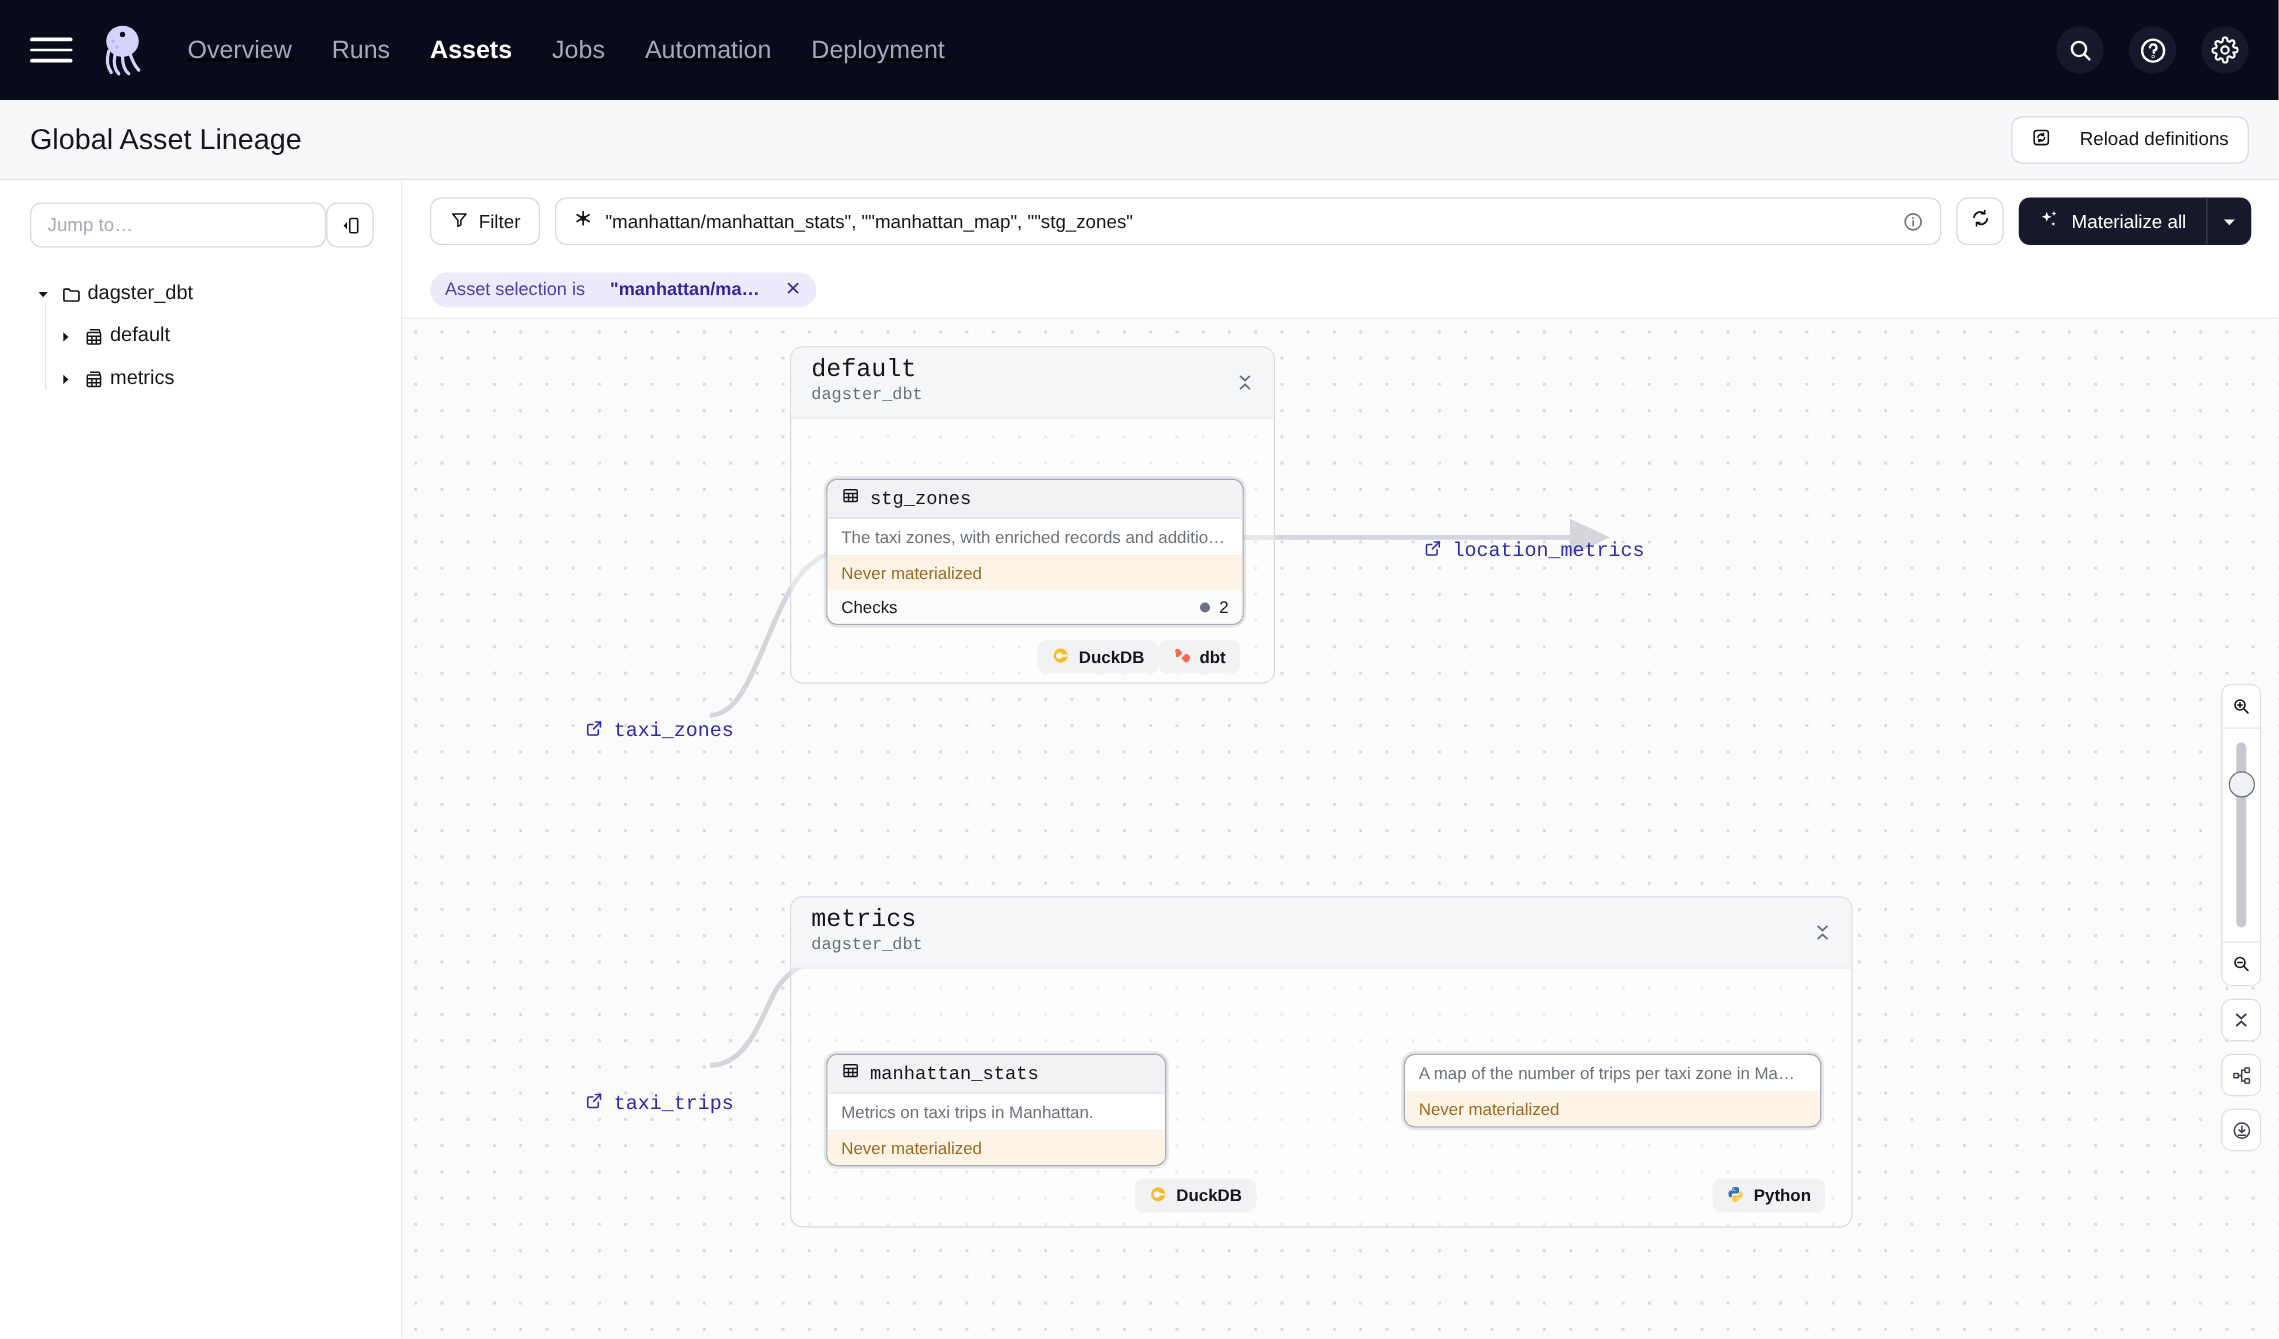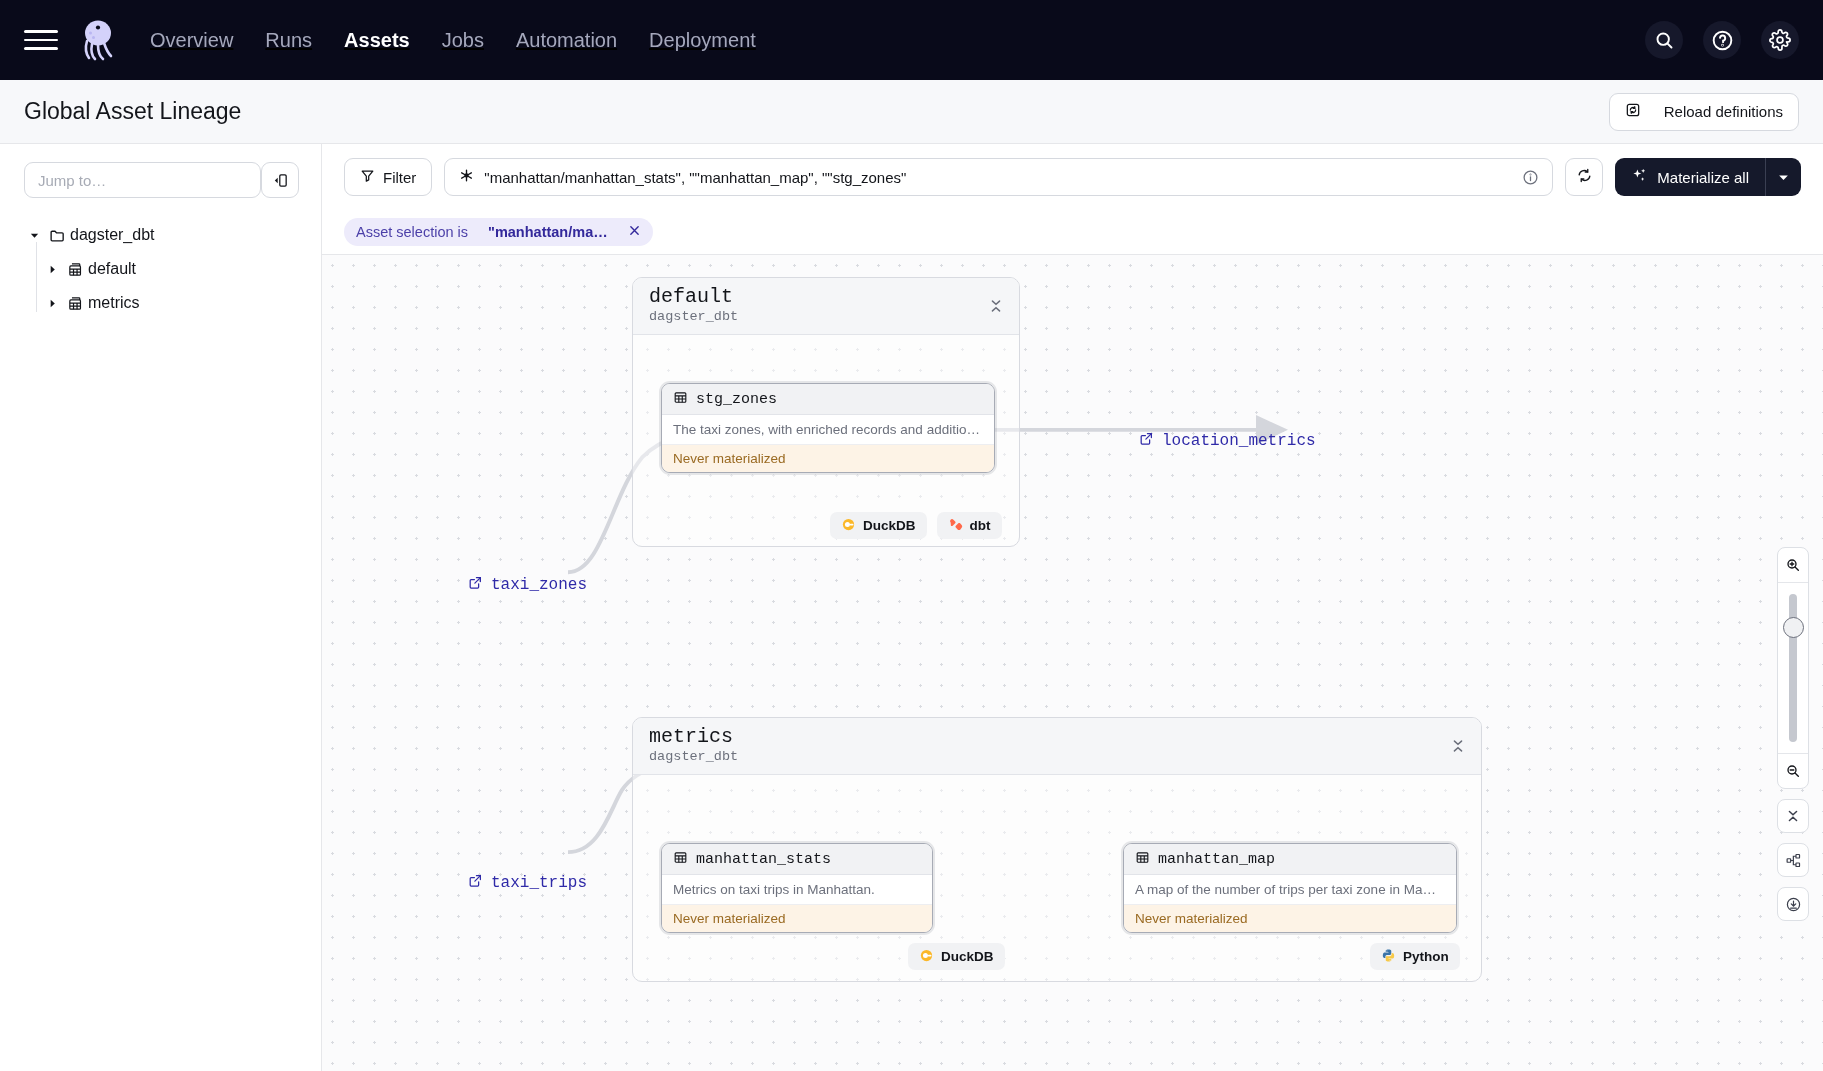--- a/index.html
+++ b/index.html
@@ -106,21 +106,21 @@
                  background:#F1F2F4; border-bottom:1px solid #E2E4E9; }
   .asset .aname { font-size:15px; color:#13151A; }
   .asset .adesc { font-size:13.5px; color:#6C707C; padding:7px 11px; white-space:nowrap; overflow:hidden;
                   text-overflow:ellipsis; border-bottom:1px solid #EDEEF1; }
   .asset .astat { font-size:13.5px; color:#9A6A22; background:#FDF3E6; padding:6px 11px; }
   .asset .achecks { display:flex; align-items:center; font-size:13.5px; color:#13151A; padding:6px 11px; background:#FBFBFC;}
   .asset .achecks .cnt { margin-left:auto; display:flex; align-items:center; gap:7px; color:#13151A;}
   .dot { width:8px; height:8px; border-radius:50%; background:#6A7081; display:inline-block; }
 
   
-  .tagrow { position:absolute; display:flex; gap:10px; }
+  .tagrow { position:absolute; display:flex; }
   .tag { display:flex; align-items:center; gap:7px; height:27px; padding:0 11px;
          background:#F1F2F4; border-radius:7px; font-size:13.5px; font-weight:bold; color:#13151A; cursor:pointer; }
 
   
   .extnode { position:absolute; display:flex; align-items:center; gap:8px;
              font-size:16px; color:#2F2AA8; cursor:pointer; }
 
   
   #zoomctl { position:absolute; right:14px; top:12px; display:flex; flex-direction:column; gap:10px; align-items:center; }
   .zgroup { width:32px; border:1px solid #DDE0E5; border-radius:8px; background:#fff; display:flex; flex-direction:column; align-items:center; }
@@ -367,20 +367,27 @@
           <span>
             <svg width="15" height="15" viewBox="0 0 24 24" fill="none" stroke="#13151A" stroke-width="1.8">
               <rect x="3.5" y="4.5" width="17" height="15" rx="1.5"></rect>
               <path d="M3.5 9.3h17M3.5 14.4h17M9.3 9.3v10.2M14.8 9.3v10.2"></path>
             </svg>
           </span>
           <span class="aname mono">stg_zones</span>
         </div>
         <div class="adesc">The taxi zones, with enriched records and additio…</div>
         <div class="astat">Never materialized</div>
+        <div class="achecks">
+          <span>Checks</span>
+          <span class="cnt">
+            <span class="dot"></span>
+            <span>2</span>
+          </span>
+        </div>
       </div>
 
       <div class="tagrow" style="left:508px; top:257px;">
         <div class="tag">
           <span>
             <svg width="15" height="15" viewBox="0 0 24 24">
               <circle cx="12" cy="12" r="9" fill="#FBB829"></circle>
               <circle cx="10.3" cy="12" r="4" fill="#fff"></circle>
               <rect x="14" y="10.6" width="6" height="2.8" rx="1.4" fill="#fff"></rect>
             </svg>
@@ -421,29 +428,20 @@
               <path d="M3.5 9.3h17M3.5 14.4h17M9.3 9.3v10.2M14.8 9.3v10.2"></path>
             </svg>
           </span>
           <span class="aname mono">manhattan_stats</span>
         </div>
         <div class="adesc">Metrics on taxi trips in Manhattan.</div>
         <div class="astat">Never materialized</div>
       </div>
 
       <div class="asset sel" style="left:801px; top:588px; width:334px;">
-        <div class="ahdr">
-          <span>
-            <svg width="15" height="15" viewBox="0 0 24 24" fill="none" stroke="#13151A" stroke-width="1.8">
-              <rect x="3.5" y="4.5" width="17" height="15" rx="1.5"></rect>
-              <path d="M3.5 9.3h17M3.5 14.4h17M9.3 9.3v10.2M14.8 9.3v10.2"></path>
-            </svg>
-          </span>
-          <span class="aname mono">manhattan_map</span>
-        </div>
         <div class="adesc">A map of the number of trips per taxi zone in Ma…</div>
         <div class="astat">Never materialized</div>
       </div>
 
       <div class="tagrow" style="left:586px; top:688px;">
         <div class="tag">
           <span>
             <svg width="15" height="15" viewBox="0 0 24 24">
               <circle cx="12" cy="12" r="9" fill="#FBB829"></circle>
               <circle cx="10.3" cy="12" r="4" fill="#fff"></circle>

